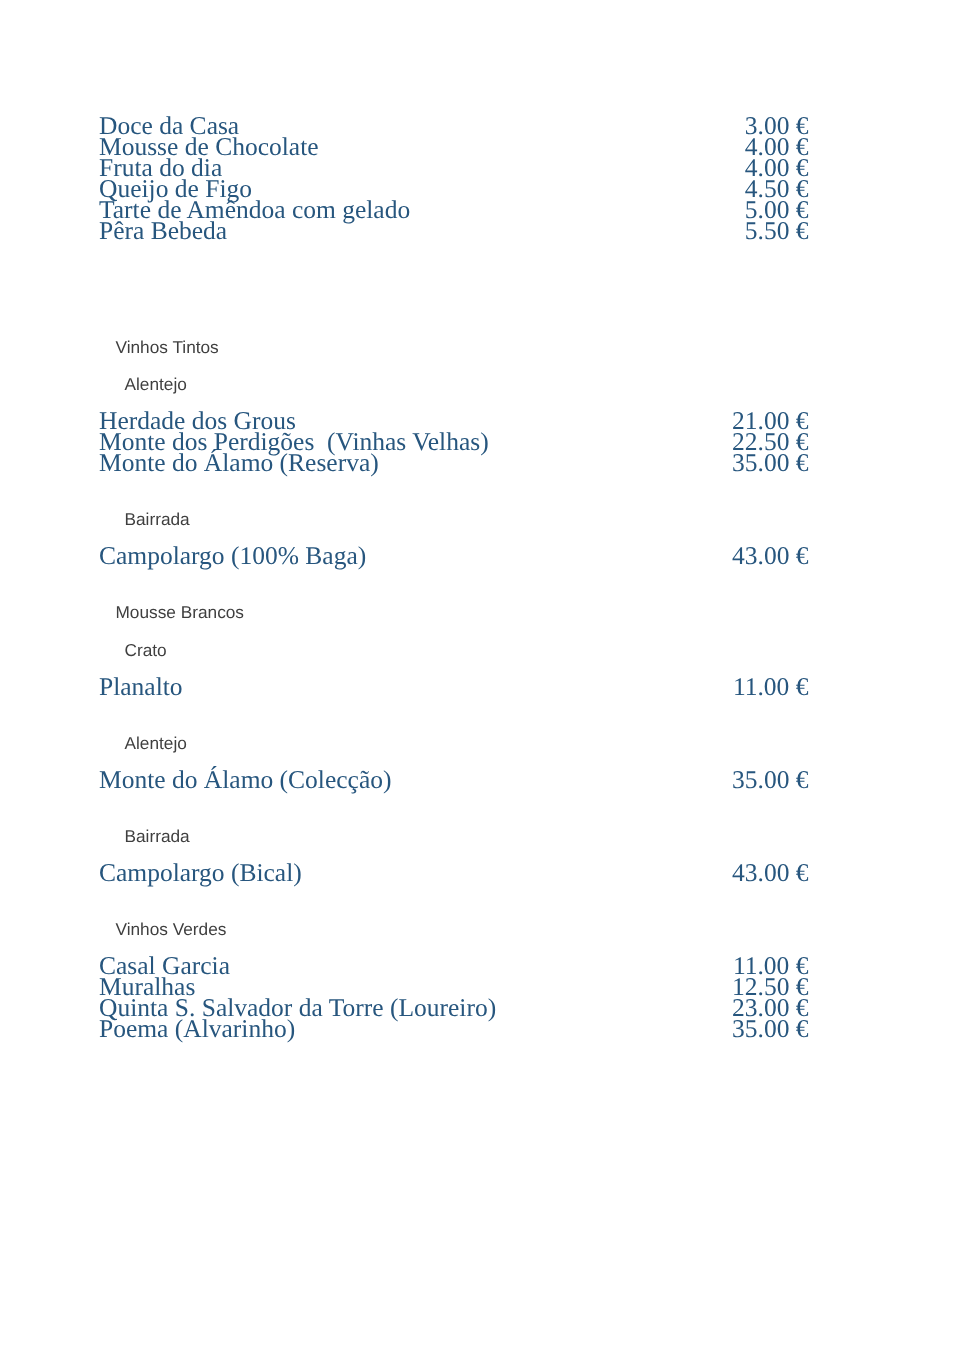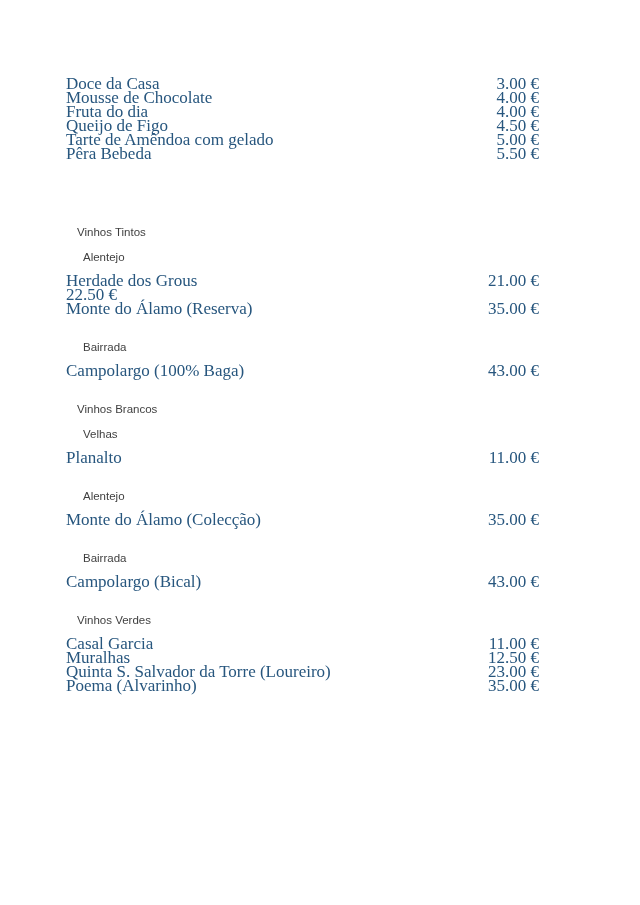--- a/index.html
+++ b/index.html
@@ -81,41 +81,42 @@
   <div class="section">
     <div class="section-title first">Vinhos Tintos</div>
 
     <div class="region-name tight">Alentejo</div>
     <div class="items">
       <div class="menu-row">
         <span class="item-name">Herdade dos Grous</span>
         <span class="item-price">21.00 €</span>
       </div>
       <div class="menu-row">
+        <span class="item-name">Monte dos Perdigões  (Vinhas Velhas)</span>
         <span class="item-price">22.50 €</span>
       </div>
       <div class="menu-row">
         <span class="item-name">Monte do Álamo (Reserva)</span>
         <span class="item-price">35.00 €</span>
       </div>
     </div>
 
     <div class="region-name">Bairrada</div>
     <div class="items">
       <div class="menu-row">
         <span class="item-name">Campolargo (100% Baga)</span>
         <span class="item-price">43.00 €</span>
       </div>
     </div>
   </div>
 
   <div class="section">
-    <div class="section-title">Vinhos Brancos</div>
+    <div class="section-title">Mousse Brancos</div>
 
-    <div class="region-name tight">Velhas</div>
+    <div class="region-name tight">Crato</div>
     <div class="items">
       <div class="menu-row">
         <span class="item-name">Planalto</span>
         <span class="item-price">11.00 €</span>
       </div>
     </div>
 
     <div class="region-name">Alentejo</div>
     <div class="items">
       <div class="menu-row">

